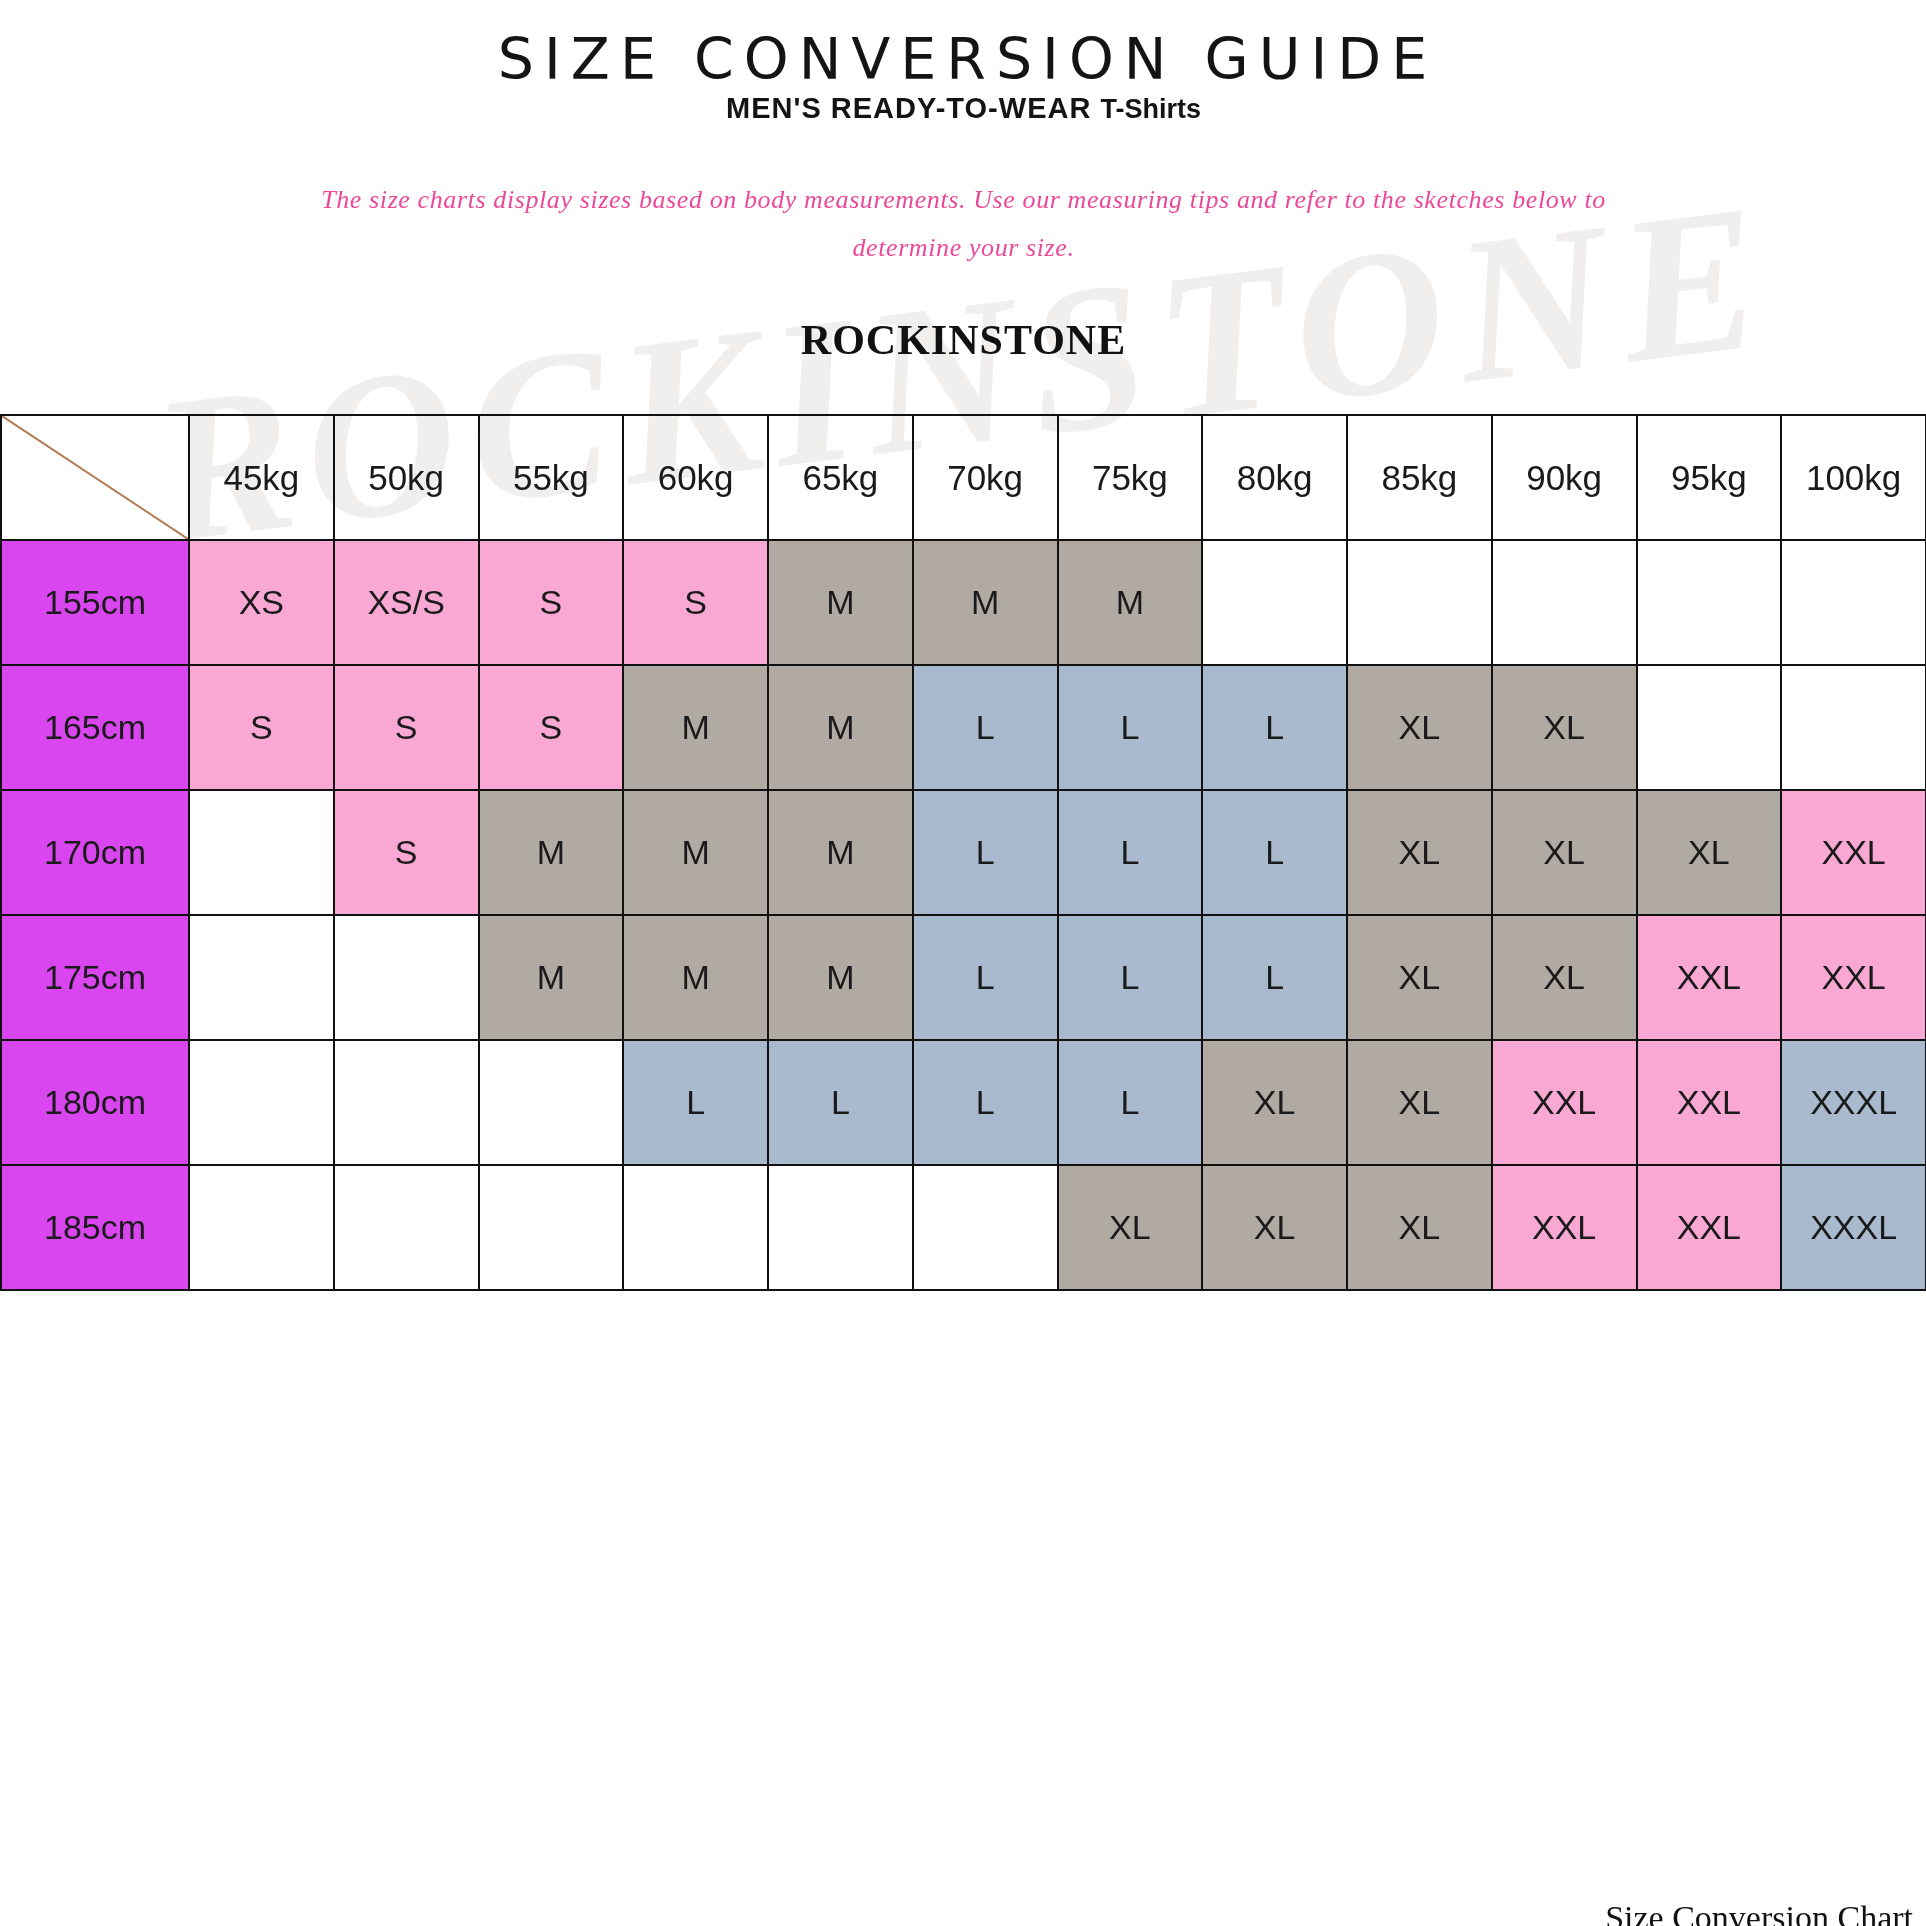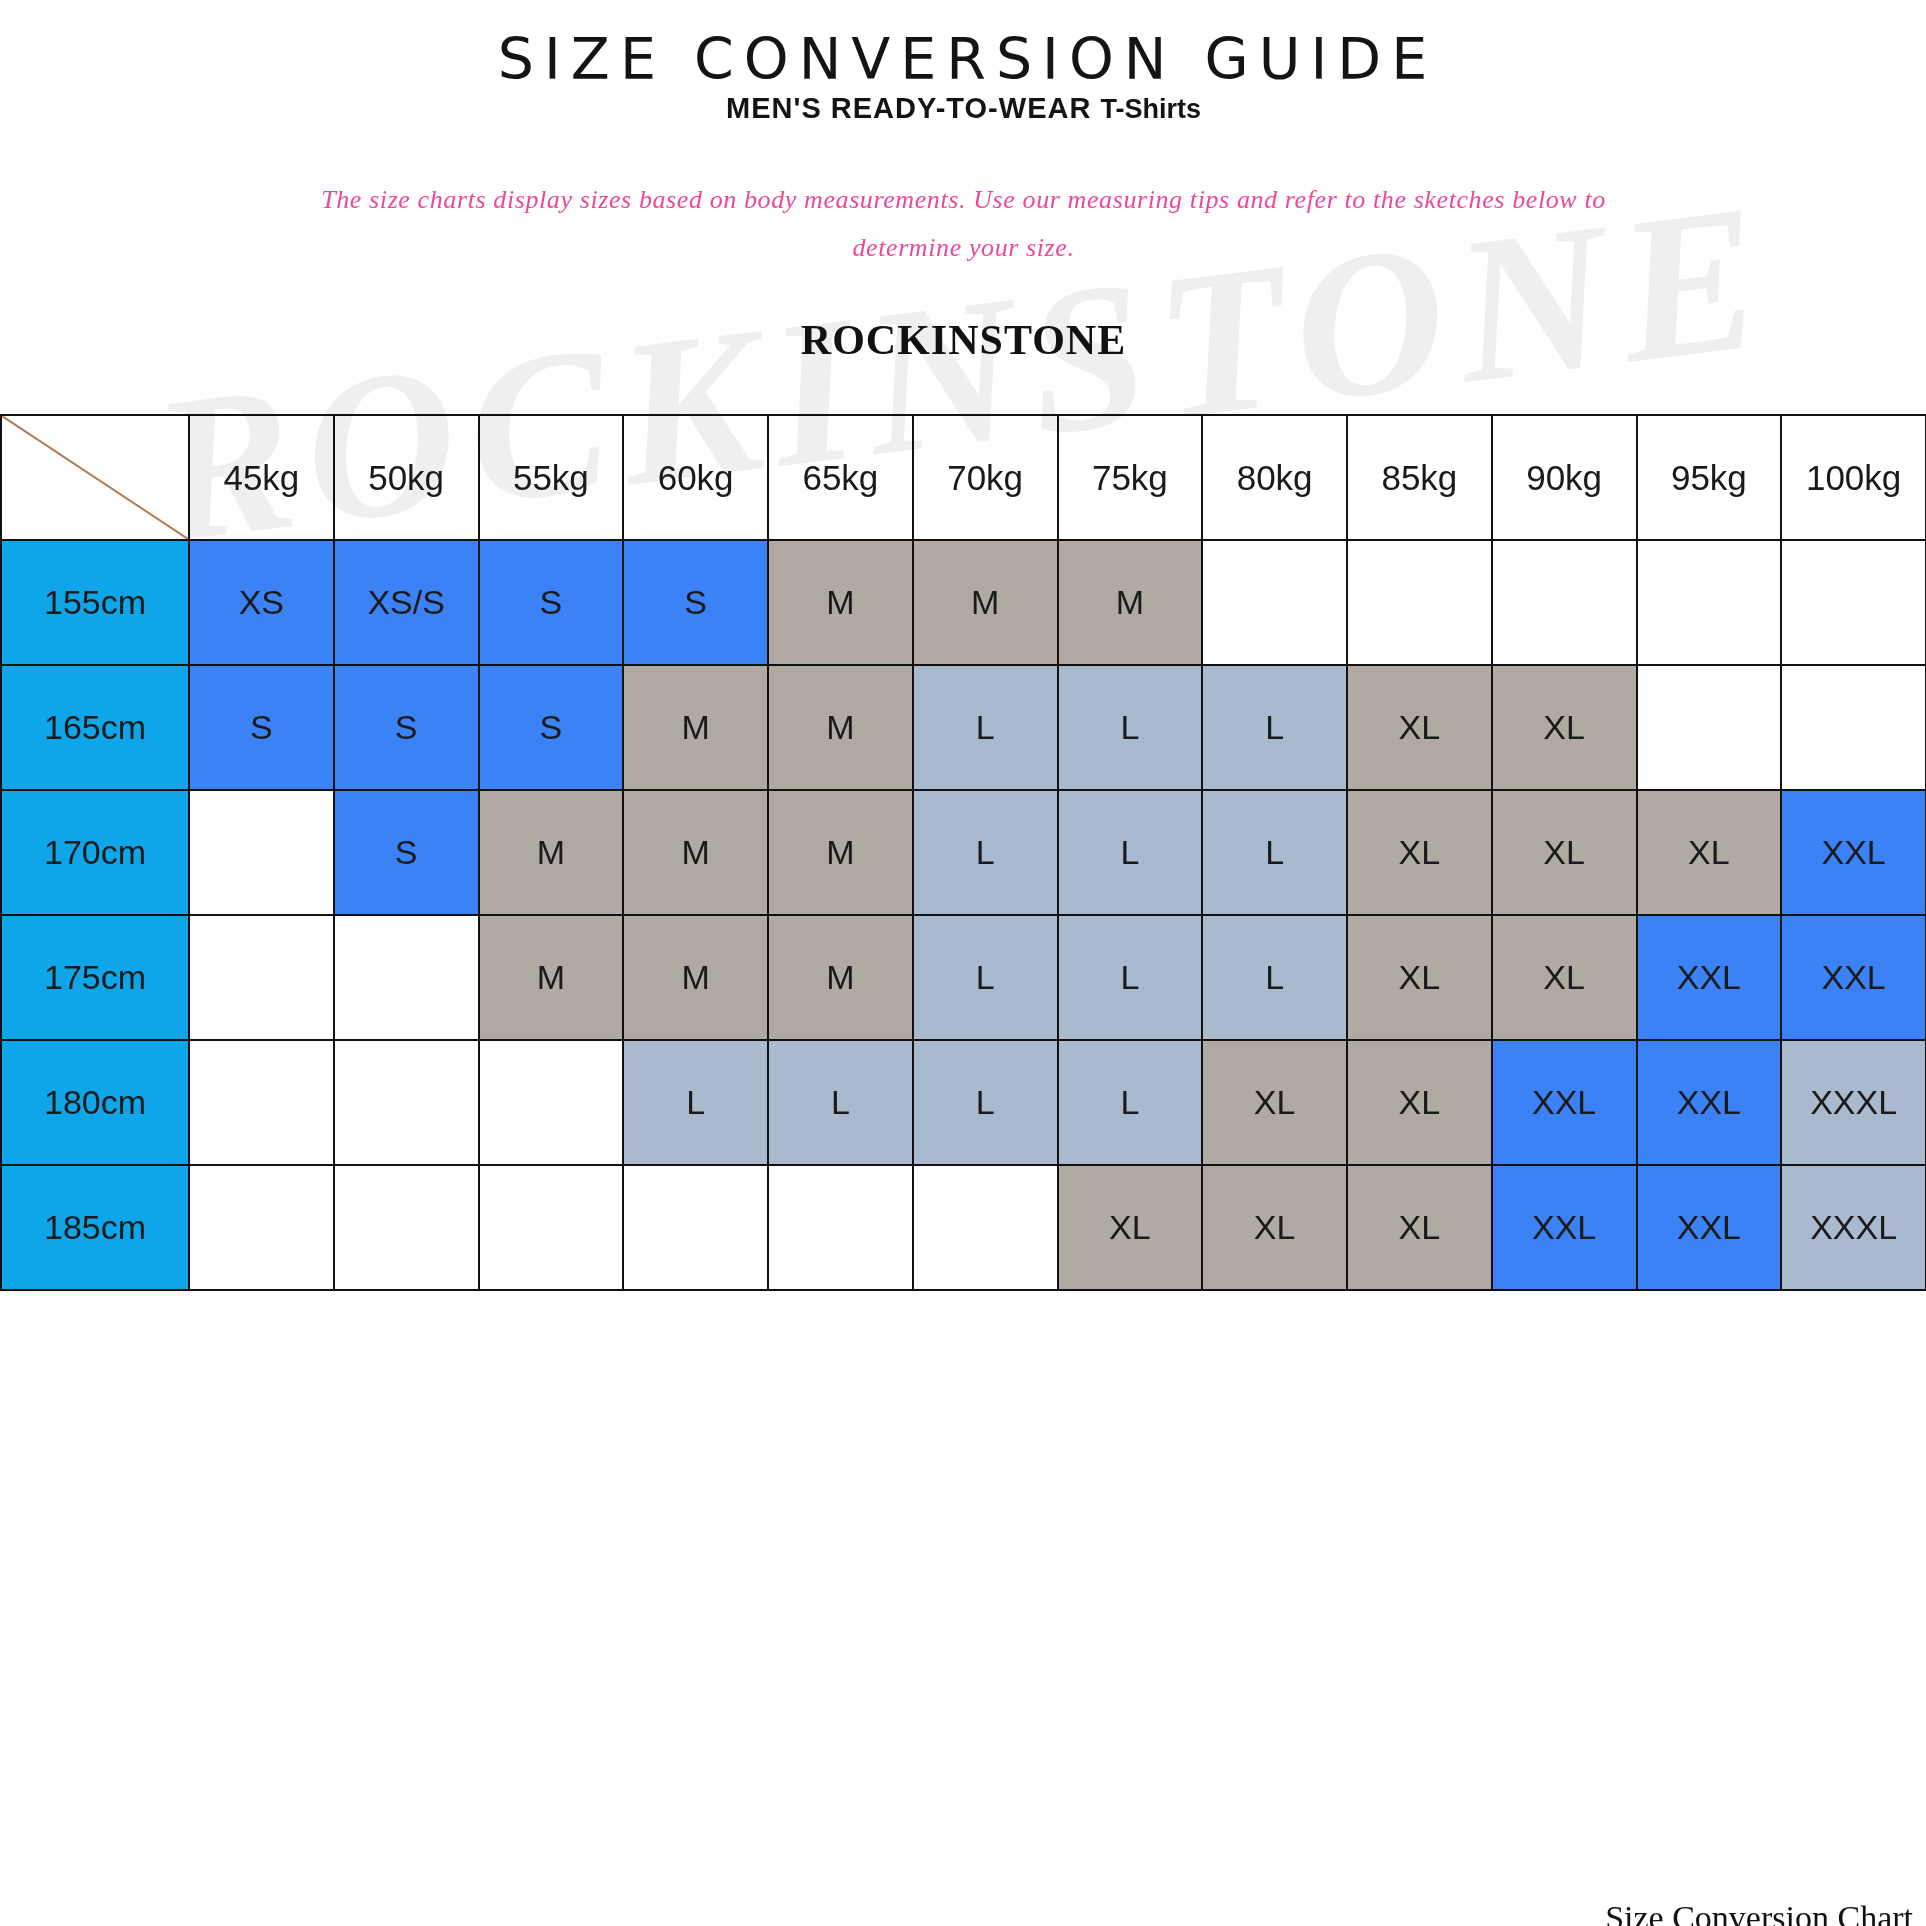--- a/index.html
+++ b/index.html
@@ -112,24 +112,24 @@
   }
   .corner svg {
     position: absolute;
     top: 0; left: 0;
     width: 100%;
     height: 100%;
     display: block;
   }
   td.rowhead {
     font-size: 36px;
-    background: #0ea5e9;
+    background: #d946ef;
   }
   .c-empty { background: #ffffff; }
-  .c-light { background: #3b82f6; }
+  .c-light { background: #f9a8d4; }
   .c-gray  { background: #b0aaa3; }
   .c-blue  { background: #a9bace; }
   .footer {
     position: absolute;
     right: 14px;
     bottom: 16px;
     font-family: "Liberation Serif", serif;
     font-size: 34px;
     color: #111;
     z-index: 3;

